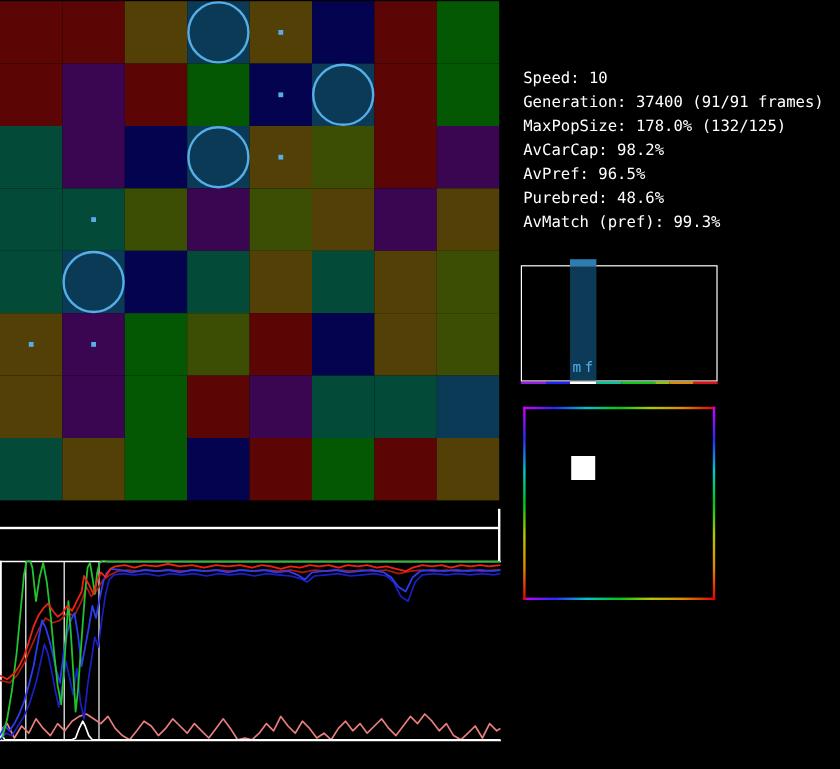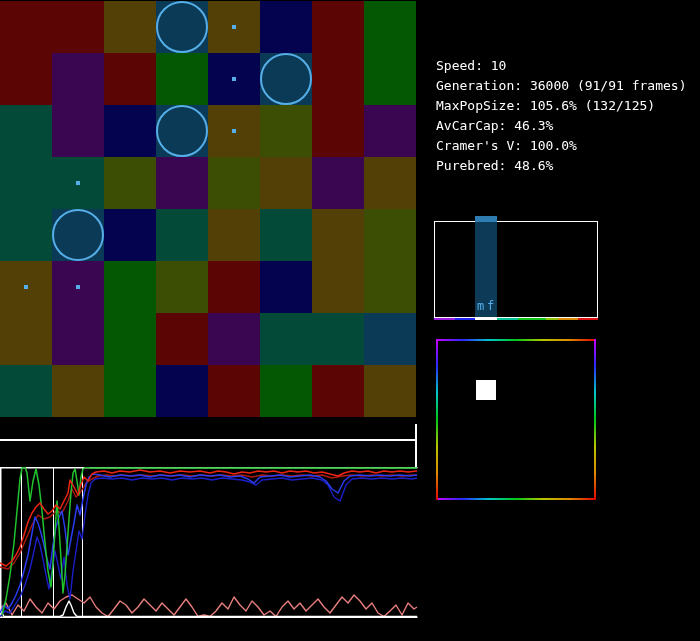--- a/index.html
+++ b/index.html
@@ -131,21 +131,21 @@
       <line x1="82.5" y1="1" x2="82.5" y2="150" stroke="#ffffff" stroke-width="1"></line>
       <polyline points="0,142 6,136 12,148 18,138 24,144 30,132 36,140 42,146 48,136 54,142 60,134 66,130 72,128 78,132 84,136 90,130 96,140 102,146 108,149.5 114,142 120,134 126,138 132,146 138,140 144,132 150,138 156,144 162,136 168,142 174,148 180,140 186,132 192,140 198,149.5 204,148 210,149.5 216,144 222,136 228,142 234,130 240,138 246,144 252,134 258,140 264,148 270,144 276,149.5 282,140 288,134 294,142 300,136 306,144 312,138 318,132 324,140 330,146 336,138 342,130 348,136 354,128 360,134 366,142 372,136 378,146 384,149.5 390,144 396,138 402,148 408,136 414,142 417,140" fill="none" stroke="#e87e7e" stroke-width="1.4" stroke-linejoin="round"></polyline>
       <polyline points="0,138 2,146 4,149.5 60,149.5 63,148 66,140 69,134 71,138 74,146 77,149.5 417,149.5" fill="none" stroke="#ffffff" stroke-width="1.4" stroke-linejoin="round"></polyline>
       <polyline points="0,100 8,102 14,96 20,86 26,72 32,58 38,48 44,52 50,50 56,44 62,46 68,34 72,22 76,30 80,26 86,16 92,12 98,9 106,8 114,9 122,8 132,9 142,8 152,9 162,8 172,9 182,8 192,9 202,8 212,9 222,8 232,9 242,8 252,10 262,8 272,9 282,8 292,9 302,8 312,9 322,8 332,11 342,9 352,8 362,9 372,8 382,9 392,8 402,9 412,8 417,8" fill="none" stroke="#b01a10" stroke-width="1.4" stroke-linejoin="round"></polyline>
       <polyline points="0,149.5 5,144 10,146 15,138 20,130 25,118 30,102 34,84 37,70 40,78 43,92 46,108 49,122 52,104 55,84 58,98 61,112 64,90 67,118 70,132 73,104 76,84 79,64 82,72 85,48 88,28 91,16 95,12 102,11 112,12 122,11 132,13 142,11 152,12 162,11 172,13 182,11 192,12 202,11 212,13 222,11 232,12 242,13 250,15 256,18 262,13 272,12 282,11 292,13 302,12 312,11 322,13 328,18 334,30 340,34 346,18 352,12 362,11 372,12 382,11 392,12 402,11 412,12 417,11" fill="none" stroke="#1b1fc8" stroke-width="1.4" stroke-linejoin="round"></polyline>
       <polyline points="0,146 4,138 8,142 12,136 16,128 20,118 24,104 28,88 32,66 35,50 38,56 41,66 44,78 47,92 50,102 53,78 56,60 59,50 62,44 65,62 68,88 71,72 74,56 77,38 80,48 83,32 86,18 89,10 93,7 100,8 110,10 120,8 130,9 140,8 150,10 160,8 170,9 180,8 190,10 200,8 210,9 220,8 230,10 240,9 248,12 254,16 260,10 270,9 280,8 290,10 300,9 310,8 320,10 326,14 332,22 338,26 344,14 350,9 360,8 370,9 380,8 390,9 400,8 410,9 417,8" fill="none" stroke="#2a3cee" stroke-width="1.5" stroke-linejoin="round"></polyline>
       <polyline points="2,148 6,132 10,108 14,76 17,44 20,12 22,1 25,0 27,6 30,34 33,14 36,2 39,18 42,44 45,76 48,104 51,120 53,96 55,64 57,34 59,60 61,92 63,126 65,108 67,80 69,52 71,26 73,6 75,2 77,14 79,28 81,10 83,2 86,0 90,1 120,1 160,1 200,1 240,1 280,1 320,1 360,1 400,1 417,1" fill="none" stroke="#21c32f" stroke-width="1.5" stroke-linejoin="round"></polyline>
       <polyline points="0,96 6,99 12,94 16,88 20,80 24,68 28,55 32,46 36,40 40,36 44,42 48,47 52,44 56,38 60,42 64,34 68,26 70,13 74,20 78,28 80,20 84,10 88,14 92,7 96,5 104,4 112,6 120,4 130,5 140,3 150,5 160,4 170,6 180,4 190,5 200,4 210,6 218,4 226,5 234,7 242,5 250,6 258,4 266,5 274,4 282,6 290,4 298,5 306,4 314,6 322,5 330,7 338,9 344,6 352,4 360,5 368,4 376,6 384,4 392,5 400,4 408,5 417,4" fill="none" stroke="#ee2413" stroke-width="1.5" stroke-linejoin="round"></polyline>
     </svg>
 
-  <div id="stats-panel"><div>Speed: 10</div><div>Generation: 36000 (91/91 frames)</div><div>MaxPopSize: 105.6% (132/125)</div><div>AvCarCap: 46.3%</div><div>Cramer's V: 100.0%</div><div>Purebred: 48.6%</div></div>
+  <div id="stats-panel"><div>Speed: 10</div><div>Generation: 37400 (91/91 frames)</div><div>MaxPopSize: 178.0% (132/125)</div><div>AvCarCap: 98.2%</div><div>AvPref: 96.5%</div><div>Purebred: 48.6%</div><div>AvMatch (pref): 99.3%</div></div>
 
   <div id="histo-box"></div>
   <div id="histo-bar" style="background: rgb(13, 58, 87);"></div>
   <div id="histo-cap" style="background: rgb(46, 124, 176);"></div>
   <span class="histo-label" id="label-m" style="color: rgb(85, 174, 232);">m</span>
   <span class="histo-label" id="label-f" style="color: rgb(85, 174, 232);">f</span>
   <div id="spectrum">
       <span class="spec-seg" style="width: 21px; background: rgb(154, 30, 222);"></span>
       <span class="spec-seg" style="width: 20px; background: rgb(31, 36, 238);"></span>
       <span class="spec-seg" style="width: 22px; background: rgb(255, 255, 255);"></span>

